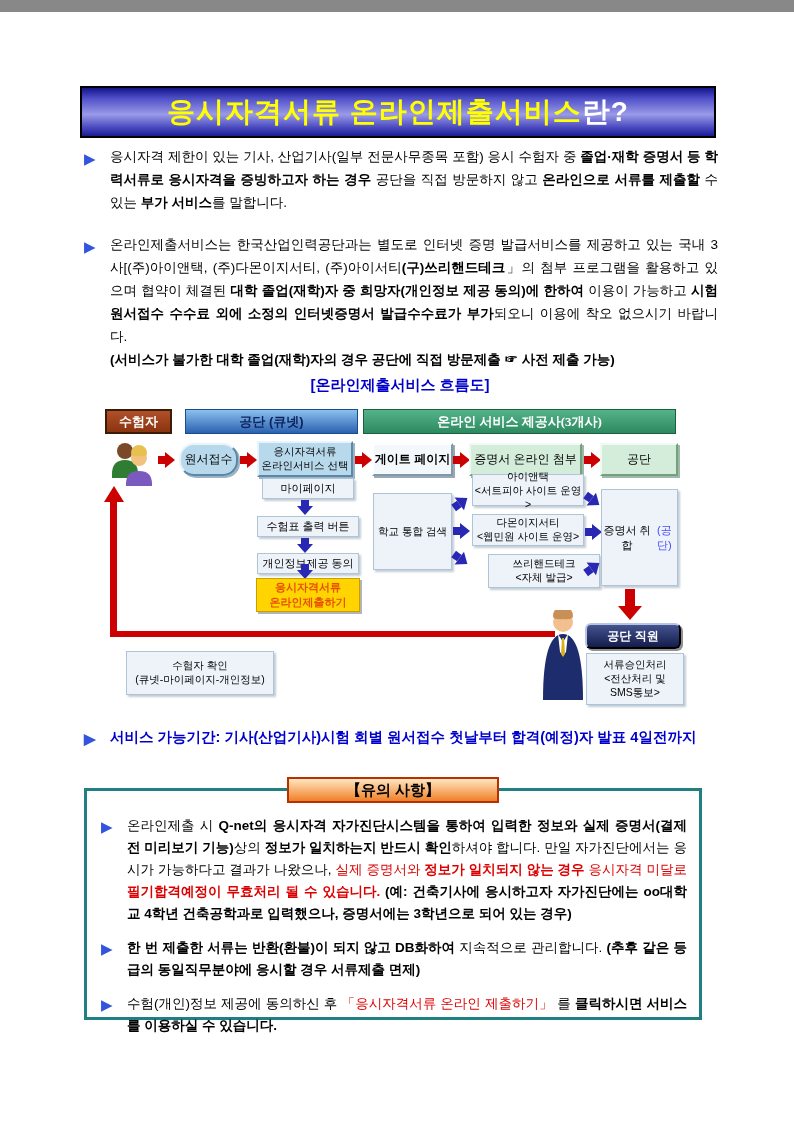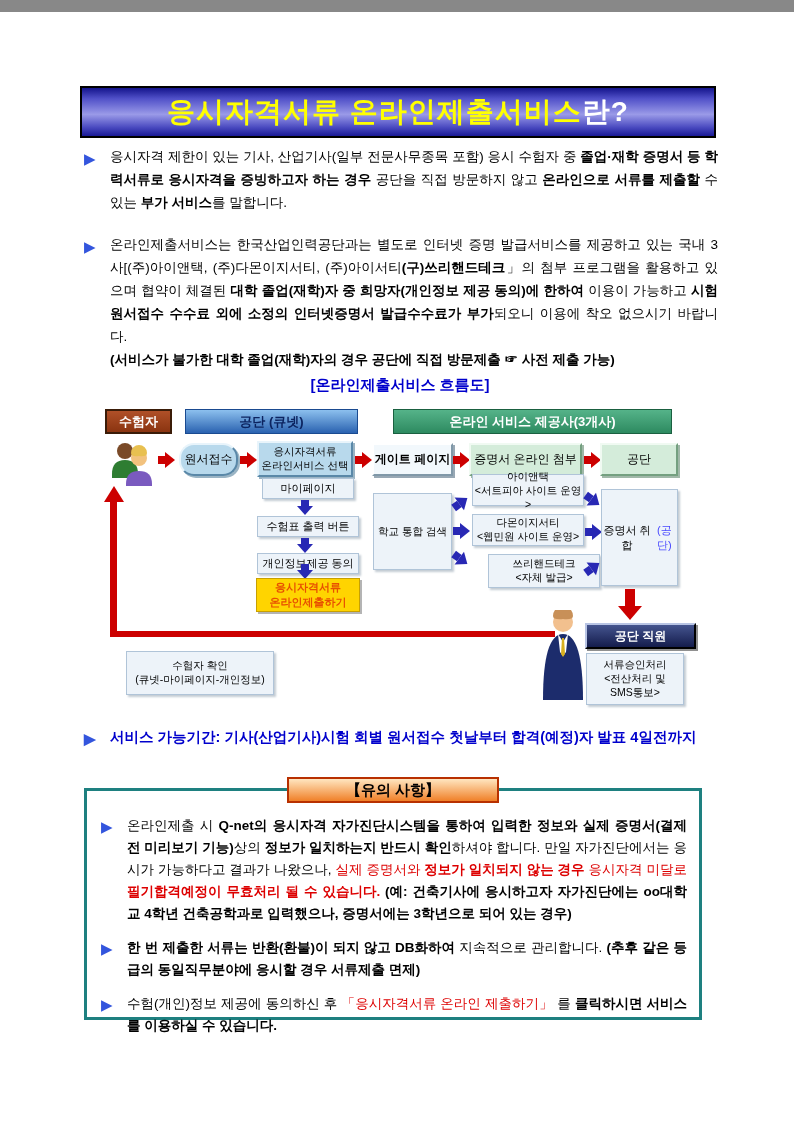--- a/index.html
+++ b/index.html
@@ -109,21 +109,21 @@
   <div class="abs para" style="top:221px;">
     <span class="bullet">▶</span>
     <div class="ptext"><span class="seg-n">온라인제출서비스는 한국산업인력공단과는 별도로 인터넷 증명 발급서비스를 제공하고 있는 국내 3사[(주)아이앤택, (주)다몬이지서티, (주)아이서티</span><span class="seg-b">(구)쓰리핸드테크</span><span class="seg-n">」의 첨부 프로그램을 활용하고 있으며 협약이 체결된 </span><span class="seg-b">대학 졸업(재학)자 중 희망자(개인정보 제공 동의)에 한하여</span><span class="seg-n"> 이용이 가능하고 </span><span class="seg-b">시험원서접수 수수료 외에 소정의 인터넷증명서 발급수수료가 부가</span><span class="seg-n">되오니 이용에 착오 없으시기 바랍니다.</span></div>
     <div class="pnote">(서비스가 불가한 대학 졸업(재학)자의 경우 공단에 직접 방문제출 ☞ 사전 제출 가능)</div>
   </div>
 
   <div class="abs dg-title">[온라인제출서비스 흐름도]</div>
 
   <div class="abs lane lane-examinee" style="left:105px;top:397px;width:67px;">수험자</div>
   <div class="abs lane lane-hrdk" style="left:185px;top:397px;width:173px;">공단 (큐넷)</div>
-  <div class="abs lane lane-prov" style="left:393px;top:397px;width:279px;">온라인 서비스 제공사(3개사)</div>
+  <div class="abs lane lane-prov" style="left:363px;top:397px;width:313px;font-family:Liberation Serif, serif;">온라인 서비스 제공사(3개사)</div>
 
   <svg class="abs" style="left:108px;top:428px;" width="48" height="46" viewBox="0 0 48 46">
     <circle cx="17" cy="11" r="8" fill="#7a4a28"></circle>
     <path d="M4 34 q0-14 13-14 q13 0 13 14 l0 4 -26 0 z" fill="#2e7d32"></path>
     <circle cx="31" cy="18" r="8" fill="#f2c27e"></circle>
     <path d="M23 13 a8 8 0 0 1 16 0 q0 4-8 3 q-8 1-8-3z" fill="#e8c050"></path>
     <path d="M18 44 q0-13 13-13 q13 0 13 13 l0 2 -26 0 z" fill="#7a5abf"></path>
   </svg>
 
   <span class="arr-r" style="left:158px;top:440px;"></span>
@@ -168,21 +168,21 @@
 
   <span class="arr-rd" style="left:618px;top:577px;"></span>
 
   <svg class="abs" style="left:538px;top:598px;" width="50" height="90" viewBox="0 0 50 90">
     <circle cx="25" cy="12" r="10" fill="#f2c08e"></circle>
     <path d="M15 6 a10 10 0 0 1 20 0 q0 4-10 3 q-10 1-10-3z" fill="#c89058"></path>
     <path d="M5 90 q0-66 20-66 q20 0 20 66z" fill="#1c2c6c"></path>
     <path d="M20 24 l5 8 5-8 -2 18 -3 4 -3-4z" fill="#ffffff"></path>
     <path d="M24 28 l2 0 1 16 -2 3 -2-3z" fill="#d8b020"></path>
   </svg>
-  <div class="abs node box-navy f12" style="left:585px;top:611px;width:111px;height:26px;">공단 직원</div>
+  <div class="abs node box-navy f12" style="left:585px;top:611px;width:96px;height:26px;border-radius:6px;">공단 직원</div>
   <div class="abs node box-light f10" style="left:586px;top:641px;width:98px;height:52px;">서류승인처리
 &lt;전산처리 및
 SMS통보&gt;</div>
 
   <div class="abs node box-light f10" style="left:126px;top:639px;width:148px;height:44px;">수험자 확인
 (큐넷-마이페이지-개인정보)</div>
 
   <div class="abs ret-head" style="left:104px;top:474px;"></div>
   <div class="abs ret-v" style="left:110px;top:490px;width:7px;height:135px;"></div>
   <div class="abs ret-h" style="left:110px;top:619px;width:445px;height:6px;"></div>

